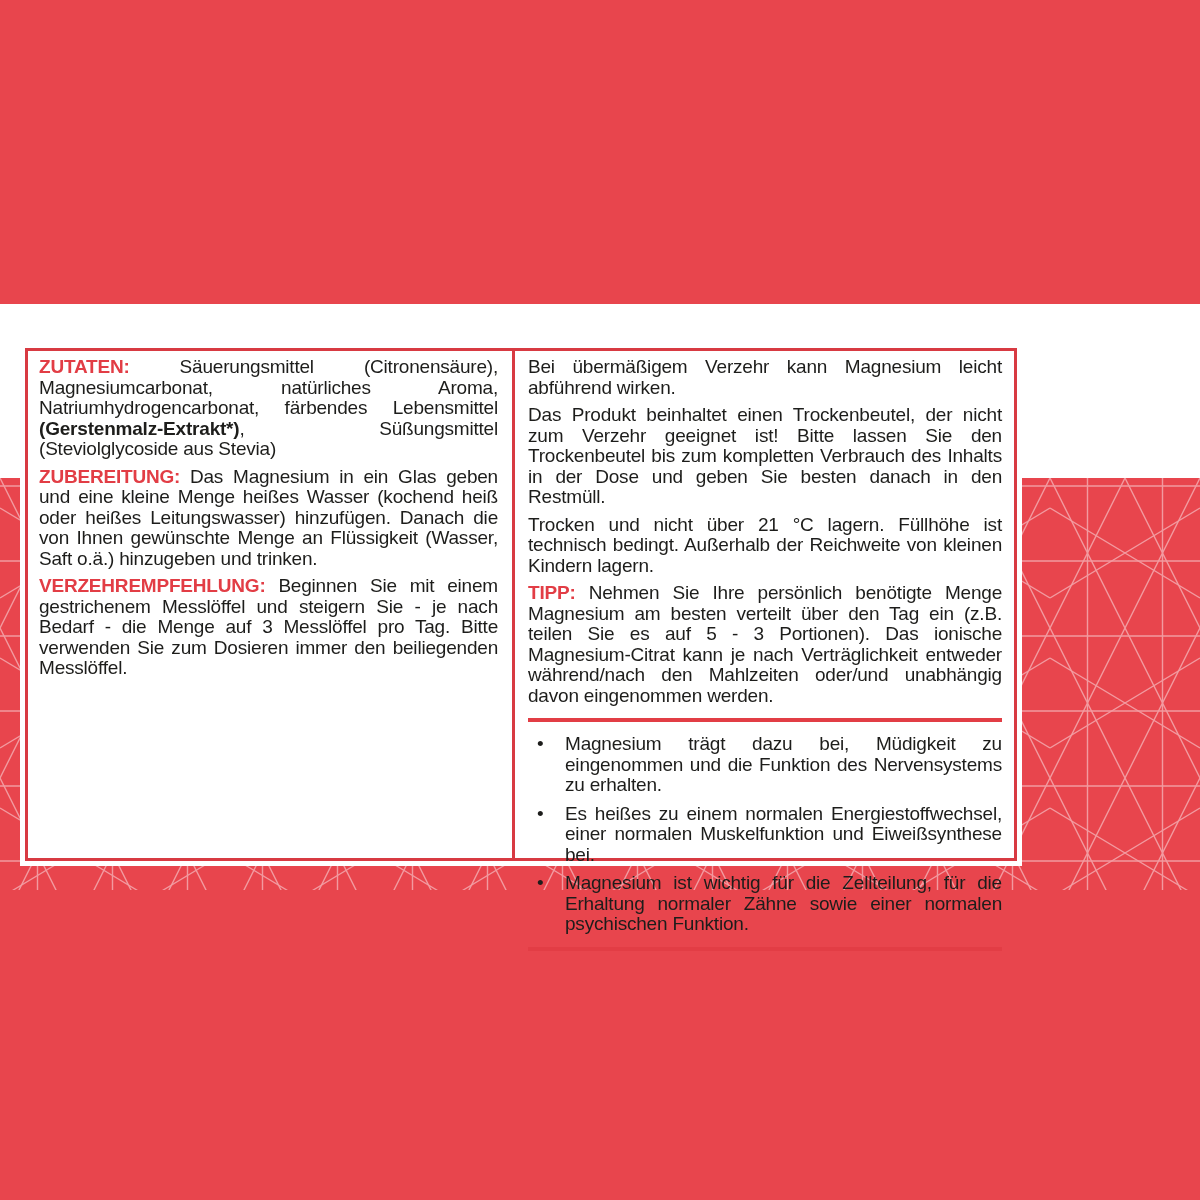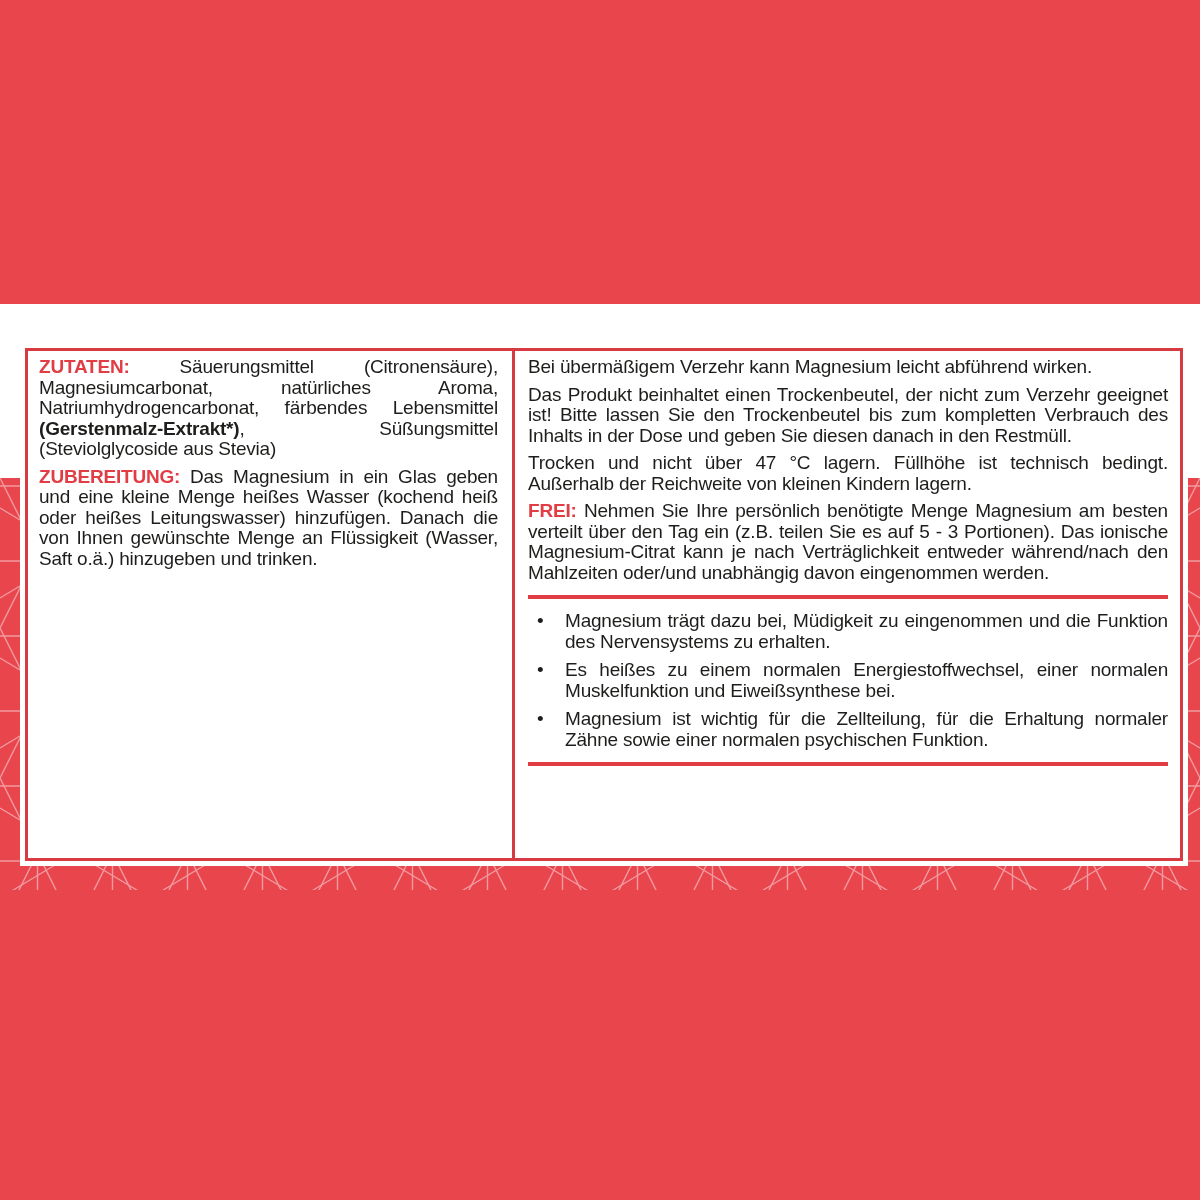--- a/index.html
+++ b/index.html
@@ -36,21 +36,21 @@
     background:var(--brand-red);
   }
   .pattern-zone svg{display:block;}
   .pattern-zone .pat-bg{fill:var(--brand-red);}
   .pattern-zone .pat-lines{stroke:var(--pattern-line);stroke-width:1.4;fill:none;}
   .band-bottom{
     position:absolute;left:0;top:890px;width:1200px;height:310px;
     background:var(--brand-red);
   }
   .sheet{
-    position:absolute;left:20px;top:343px;width:1168px;height:523px;
+    position:absolute;left:20px;top:343px;width:1002px;height:523px;
     background:var(--label-bg);
     padding:5px;
   }
   .frame{
     width:100%;height:100%;
     border:3px solid var(--border-red);
     display:flex;
     align-items:stretch;
   }
   .col{
@@ -130,27 +130,28 @@
     </svg>
   </div>
 
   <div class="band-bottom"></div>
 
   <div class="sheet">
     <div class="frame">
       <div class="col col-left">
           <p class="para"><span class="run run-heading">ZUTATEN: </span><span class="run run-normal">Säuerungsmittel (Citronensäure), Magnesiumcarbonat, natürliches Aroma, Natriumhydrogencarbonat, färbendes Lebensmittel </span><span class="run run-bold">(Gerstenmalz-Extrakt*)</span><span class="run run-normal">, Süßungsmittel (Steviolglycoside aus Stevia)</span></p>
           <p class="para"><span class="run run-heading">ZUBEREITUNG: </span><span class="run run-normal">Das Magnesium in ein Glas geben und eine kleine Menge heißes Wasser (kochend heiß oder heißes Leitungswasser) hinzufügen. Danach die von Ihnen gewünschte Menge an Flüssigkeit (Wasser, Saft o.ä.) hinzugeben und trinken.</span></p>
+          <p class="para"><span class="run run-heading">VERZEHREMPFEHLUNG: </span><span class="run run-normal">Beginnen Sie mit einem gestrichenem Messlöffel und steigern Sie - je nach Bedarf - die Menge auf 3 Messlöffel pro Tag. Bitte verwenden Sie zum Dosieren immer den beiliegenden Messlöffel.</span></p>
         </div>
       <div class="vdivider"></div>
       <div class="col col-right">
           <p class="para"><span class="run run-normal">Bei übermäßigem Verzehr kann Magnesium leicht abführend wirken.</span></p>
-          <p class="para"><span class="run run-normal">Das Produkt beinhaltet einen Trockenbeutel, der nicht zum Verzehr geeignet ist! Bitte lassen Sie den Trockenbeutel bis zum kompletten Verbrauch des Inhalts in der Dose und geben Sie diesen danach in den Restmüll.</span></p>
-          <p class="para"><span class="run run-normal">Trocken und nicht über 47 °C lagern. Füllhöhe ist technisch bedingt. Außerhalb der Reichweite von kleinen Kindern lagern.</span></p>
-          <p class="para"><span class="run run-heading">FREI: </span><span class="run run-normal">Nehmen Sie Ihre persönlich benötigte Menge Magnesium am besten verteilt über den Tag ein (z.B. teilen Sie es auf 5 - 3 Portionen). Das ionische Magnesium-Citrat kann je nach Verträglichkeit entweder während/nach den Mahlzeiten oder/und unabhängig davon eingenommen werden.</span></p>
+          <p class="para"><span class="run run-normal">Das Produkt beinhaltet einen Trockenbeutel, der nicht zum Verzehr geeignet ist! Bitte lassen Sie den Trockenbeutel bis zum kompletten Verbrauch des Inhalts in der Dose und geben Sie besten danach in den Restmüll.</span></p>
+          <p class="para"><span class="run run-normal">Trocken und nicht über 21 °C lagern. Füllhöhe ist technisch bedingt. Außerhalb der Reichweite von kleinen Kindern lagern.</span></p>
+          <p class="para"><span class="run run-heading">TIPP: </span><span class="run run-normal">Nehmen Sie Ihre persönlich benötigte Menge Magnesium am besten verteilt über den Tag ein (z.B. teilen Sie es auf 5 - 3 Portionen). Das ionische Magnesium-Citrat kann je nach Verträglichkeit entweder während/nach den Mahlzeiten oder/und unabhängig davon eingenommen werden.</span></p>
           <div class="hrule"></div>
           <ul class="bullets">
             <li><span class="marker">•</span><span class="btext">Magnesium trägt dazu bei, Müdigkeit zu eingenommen und die Funktion des Nervensystems zu erhalten.</span></li>
             <li><span class="marker">•</span><span class="btext">Es heißes zu einem normalen Energiestoffwechsel, einer normalen Muskelfunktion und Eiweißsynthese bei.</span></li>
             <li><span class="marker">•</span><span class="btext">Magnesium ist wichtig für die Zellteilung, für die Erhaltung normaler Zähne sowie einer normalen psychischen Funktion.</span></li>
           </ul>
           <div class="hrule"></div>
         </div>
     </div>
   </div>

